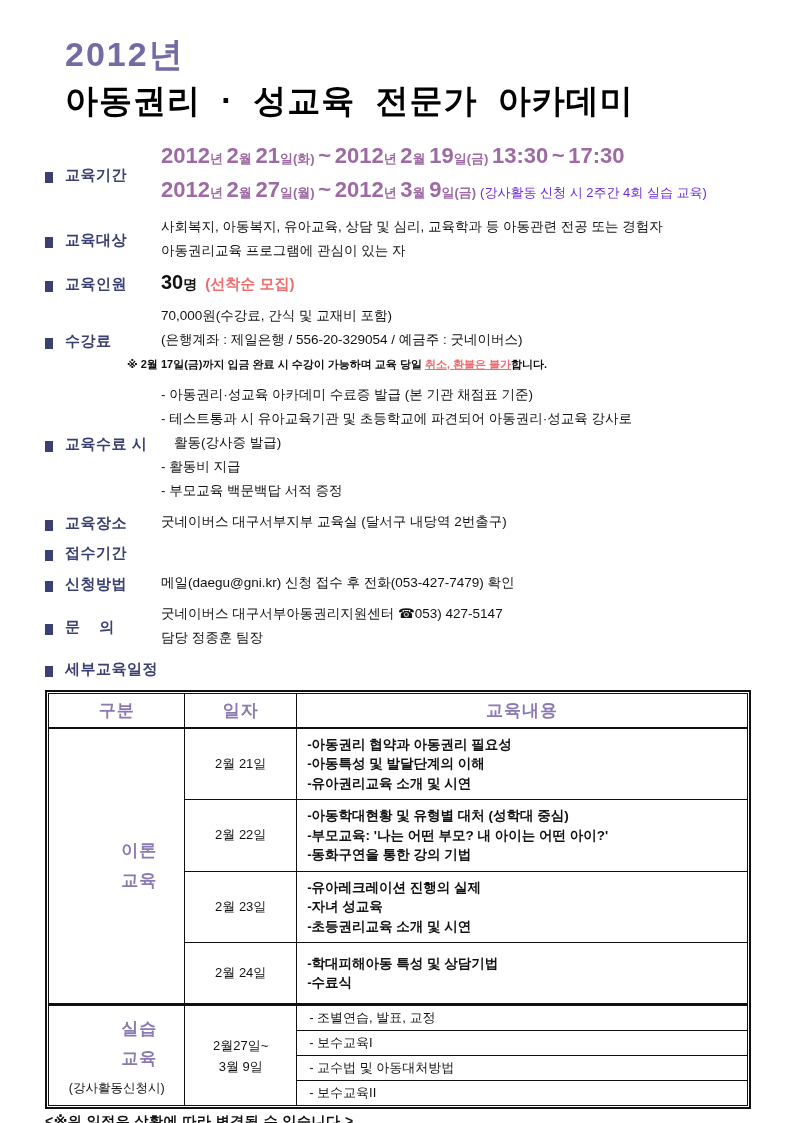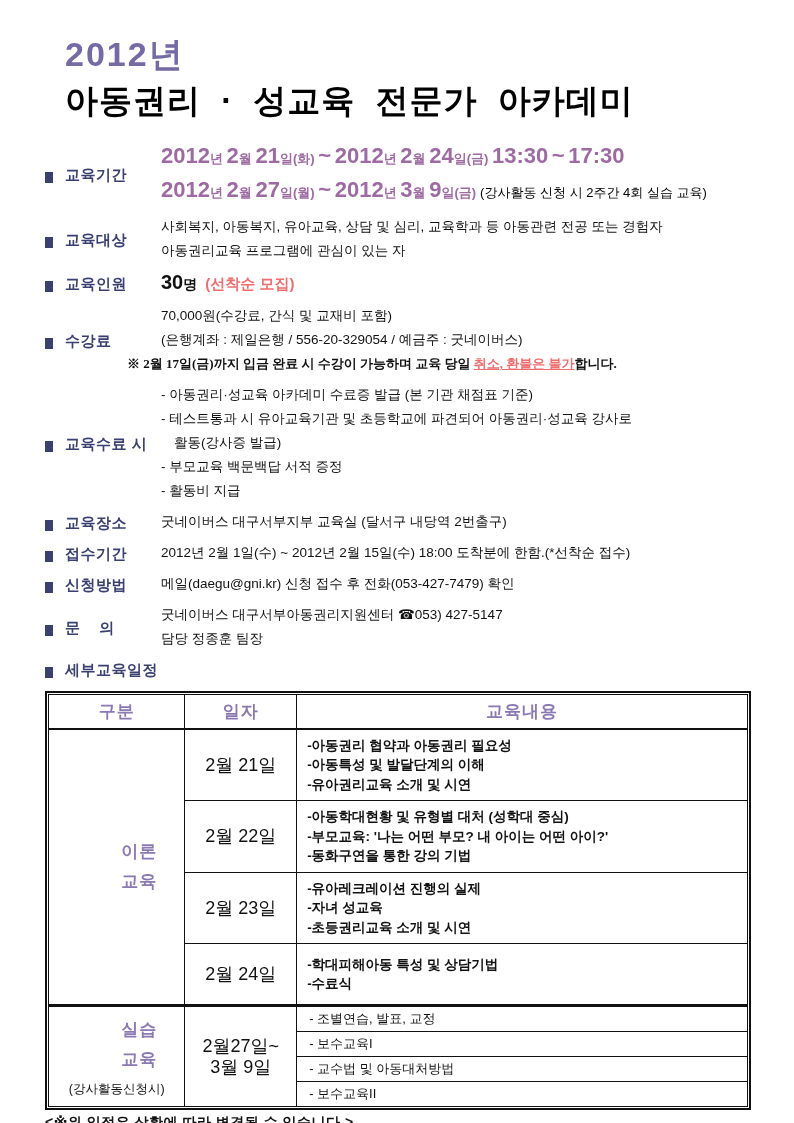--- a/index.html
+++ b/index.html
@@ -29,47 +29,47 @@
     margin: 6px 12px 0 0; display: inline-block;
   }
   .label {
     flex: 0 0 96px; color: #3a4072; font-weight: bold; font-size: 15px;
     line-height: 23px; white-space: pre; letter-spacing: 0.5px;
   }
   .value { flex: 1; font-size: 13.5px; line-height: 24px; color: #111; }
 
   .period-line { color: #9e6aa3; font-weight: bold; font-size: 13px; line-height: 31px; white-space: nowrap; }
   .period-line .bignum { font-size: 22px; }
-  .navy-note { color: #000000; font-weight: normal; font-size: 13px; margin-left: 4px; }
+  .navy-note { color: #6d28d9; font-weight: normal; font-size: 13px; margin-left: 4px; }
 
   .capacity-count { font-size: 14px; font-weight: bold; color: #111; }
   .capacity-count .bignum { font-size: 20px; }
   .red-text { color: #f06d6d; font-weight: bold; }
   .capacity-note { font-size: 15px; margin-left: 8px; }
 
-  .fee-note { font-weight: bold; margin-left: -34px; font-size: 13px; font-family: Liberation Serif, serif; }
+  .fee-note { font-weight: bold; margin-left: -34px; font-size: 11px; }
   .fee-note .red-underline { color: #f06d6d; text-decoration: underline; }
 
   .cont-item { padding-left: 13px; }
 
   
   .schedule-outer {
     margin: 10px 0 0 0; width: 706px; border: 2px solid #111; padding: 1px;
     background: #fff;
   }
   table.schedule { width: 100%; border-collapse: collapse; border: 1px solid #111; table-layout: fixed; }
   table.schedule th, table.schedule td { border: 1px solid #111; }
   table.schedule th {
     height: 34px; color: #8b79b3; font-size: 17px; font-weight: bold;
     border-bottom: 2px solid #111; letter-spacing: 1px;
   }
   td.cat-cell { text-align: center; vertical-align: middle; }
   .cat-line { color: #8b79b3; font-weight: bold; font-size: 17px; line-height: 30px; letter-spacing: 1px; margin-left: 45px; }
   .cat-note { color: #111; font-weight: normal; font-size: 12.5px; margin-top: 6px; }
-  td.date-cell { text-align: center; vertical-align: middle; font-size: 18px; color: #111; }
+  td.date-cell { text-align: center; vertical-align: middle; font-size: 13px; color: #111; }
   .date-line { line-height: 21px; }
   td.content-theory { padding: 6px 10px; vertical-align: middle; }
   td.content-theory .item { font-weight: bold; font-size: 13.5px; line-height: 19.5px; }
   tr.row-theory td { height: 62px; }
   td.content-practice { padding: 3px 12px; font-size: 13px; height: 25px; vertical-align: middle; margin-top: 28px; }
   tr.practice-first td { border-top: 3px solid #111; }
 
   .footnote { margin-top: 4px; font-size: 14px; font-weight: bold; letter-spacing: 0.5px; }
 </style>
 </head>
@@ -80,21 +80,21 @@
 
     <div class="year-title">2012년</div>
     <div class="main-title">아동권리 · 성교육 전문가 아카데미</div>
 
     <div class="info-list">
 
       <div class="info-row">
         <span class="bullet"></span>
         <span class="label">교육기간</span>
         <div class="value">
-          <div class="period-line" id="period-line1"><span class="bignum">2012</span>년 <span class="bignum">2</span>월 <span class="bignum">21</span>일(화) <span class="bignum">~</span> <span class="bignum">2012</span>년 <span class="bignum">2</span>월 <span class="bignum">24</span>일(금) <span class="bignum">13:30</span> <span class="bignum">~</span> <span class="bignum">17:30</span></div>
+          <div class="period-line" id="period-line1"><span class="bignum">2012</span>년 <span class="bignum">2</span>월 <span class="bignum">21</span>일(화) <span class="bignum">~</span> <span class="bignum">2012</span>년 <span class="bignum">2</span>월 <span class="bignum">19</span>일(금) <span class="bignum">13:30</span> <span class="bignum">~</span> <span class="bignum">17:30</span></div>
           <div class="period-line"><span id="period-line2-dates"><span class="bignum">2012</span>년 <span class="bignum">2</span>월 <span class="bignum">27</span>일(월) <span class="bignum">~</span> <span class="bignum">2012</span>년 <span class="bignum">3</span>월 <span class="bignum">9</span>일(금)</span><span class="navy-note">(강사활동 신청 시 2주간 4회 실습 교육)</span></div>
         </div>
       </div>
 
       <div class="info-row">
         <span class="bullet"></span>
         <span class="label">교육대상</span>
         <div class="value">
           <div>사회복지, 아동복지, 유아교육, 상담 및 심리, 교육학과 등 아동관련 전공 또는 경험자</div>
           <div>아동권리교육 프로그램에 관심이 있는 자</div>
@@ -119,35 +119,34 @@
         </div>
       </div>
 
       <div class="info-row">
         <span class="bullet"></span>
         <span class="label">교육수료 시</span>
         <div class="value" id="completion-items">
             <div>- 아동권리·성교육 아카데미 수료증 발급 (본 기관 채점표 기준)</div>
             <div>- 테스트통과 시 유아교육기관 및 초등학교에 파견되어 아동권리·성교육 강사로</div>
             <div class="cont-item">활동(강사증 발급)</div>
+            <div>- 활동비 지급</div>
             <div>- 부모교육 백문백답 서적 증정</div>
-            <div>- 활동비 지급</div>
           </div>
       </div>
 
       <div class="info-row">
         <span class="bullet"></span>
         <span class="label">교육장소</span>
         <div class="value">굿네이버스 대구서부지부 교육실 (달서구 내당역 2번출구)</div>
       </div>
 
       <div class="info-row">
         <span class="bullet"></span>
         <span class="label">접수기간</span>
-        <div class="value">2012년 2월 1일(수) ~ 2012년 2월 15일(수) 18:00 도착분에 한함.(*선착순 접수)</div>
       </div>
 
       <div class="info-row">
         <span class="bullet"></span>
         <span class="label">신청방법</span>
         <div class="value">메일(daegu@gni.kr) 신청 접수 후 전화(053-427-7479) 확인</div>
       </div>
 
       <div class="info-row">
         <span class="bullet"></span>

